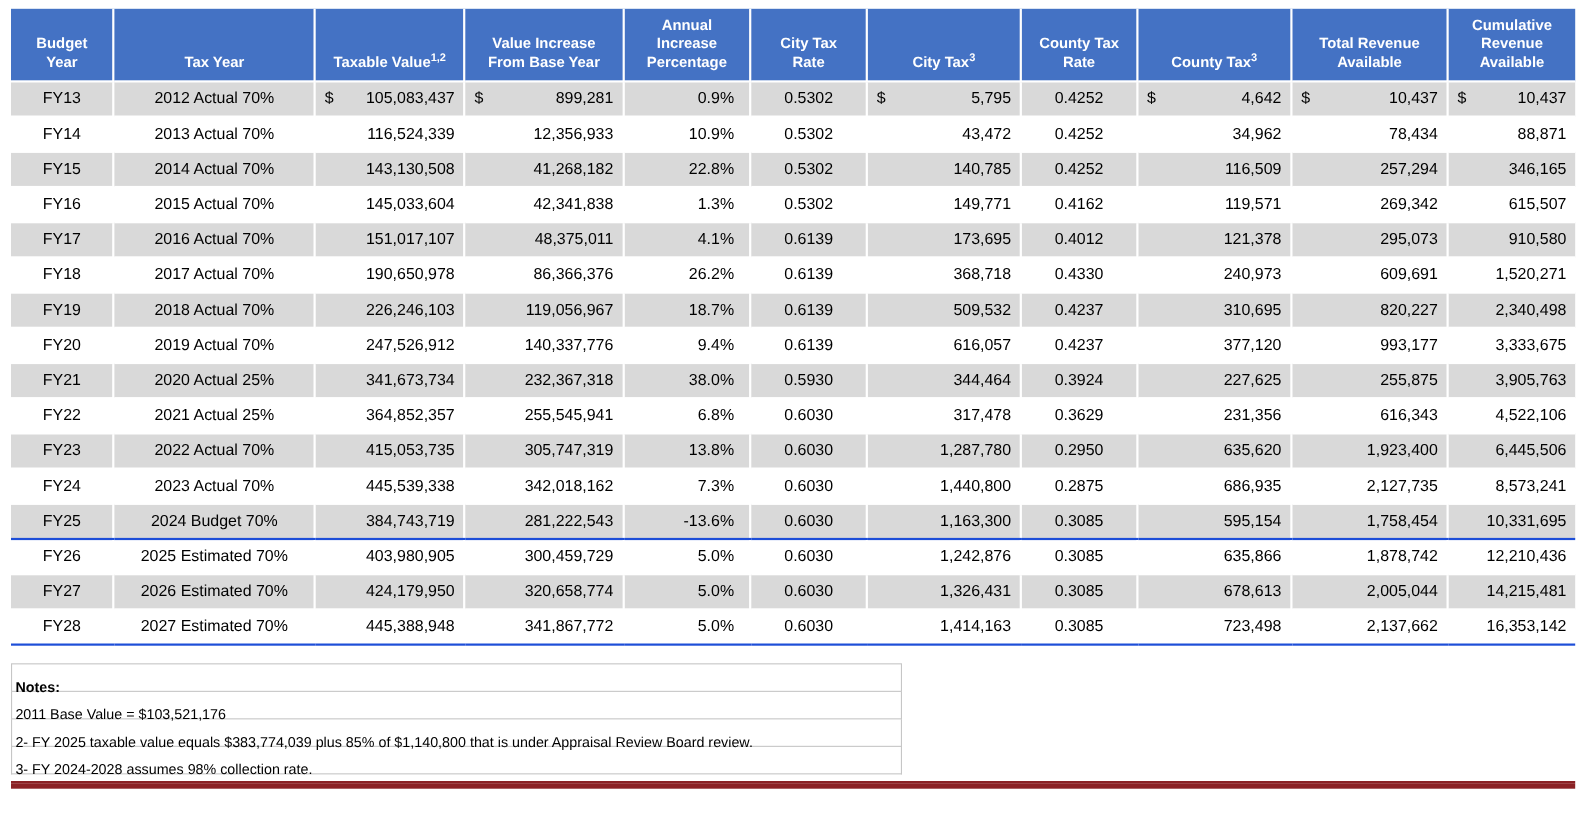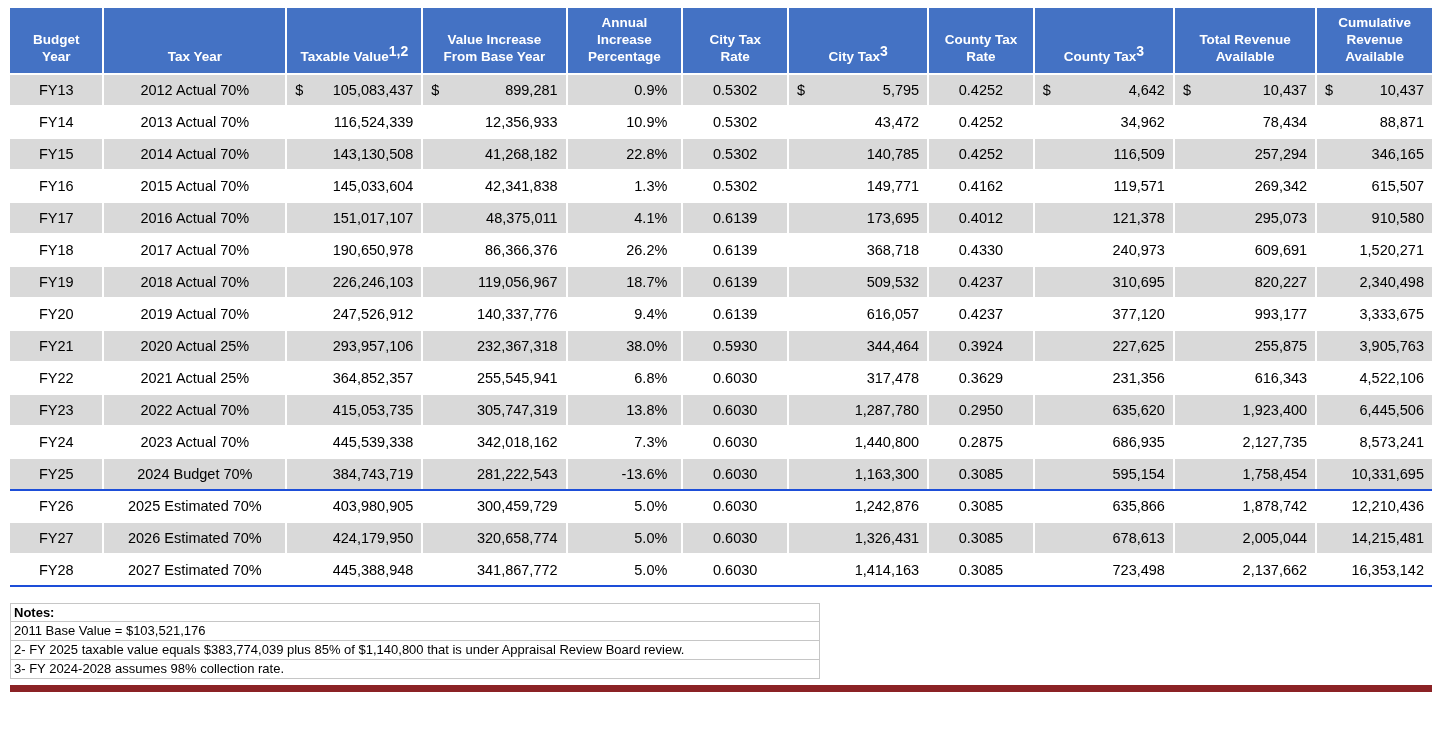--- a/index.html
+++ b/index.html
@@ -25,21 +25,21 @@
     font-size: 13.5px;
     line-height: 17px;
     vertical-align: bottom;
     text-align: center;
     padding: 6px 3px 8px 3px;
     border-right: 2px solid #fff;
     border-bottom: 2px solid #fff;
     white-space: nowrap;
   }
   thead th:last-child { border-right: none; }
-  thead th sup { font-size: 14px; line-height: 0; }
+  thead th sup { font-size: 10px; line-height: 0; }
 
   tbody td {
     height: 32px;
     font-size: 14.5px;
     padding: 0 8px;
     border-right: 2px solid #fff;
     border-bottom: 2px solid #fff;
     white-space: nowrap;
     background: #ffffff;
   }
@@ -53,21 +53,21 @@
   td.t-money .cur { min-width: 10px; text-align: left; }
   td.t-money .val { flex: 1; text-align: right; }
 
   .spacer-row { height: 16px; width: 1422px; }
 
   .notes { width: 810px; }
   .note-row {
     height: 19px;
     line-height: 18px;
     font-size: 13px;
-    padding: 0 3px;
+    padding: 12px 3px;
     border-left: 1px solid #c6c6c6;
     border-right: 1px solid #c6c6c6;
     border-bottom: 1px solid #c6c6c6;
     white-space: nowrap;
     overflow: visible;
   }
   .note-row:first-child { border-top: 1px solid #c6c6c6; }
   .note-title { font-weight: bold; }
 
   .bottom-rule {
@@ -487,21 +487,21 @@
               <span class="val">3,333,675</span>
             </div>
           </td>
         </tr>
         <tr class="shaded">
           <td class="t-center">FY21</td>
           <td class="t-center">2020 Actual 25%</td>
           <td class="t-money">
             <div class="moneywrap">
               <span class="cur"></span>
-              <span class="val">293,957,106</span>
+              <span class="val">341,673,734</span>
             </div>
           </td>
           <td class="t-money">
             <div class="moneywrap">
               <span class="cur"></span>
               <span class="val">232,367,318</span>
             </div>
           </td>
           <td class="t-right">38.0%</td>
           <td class="t-center">0.5930</td>

